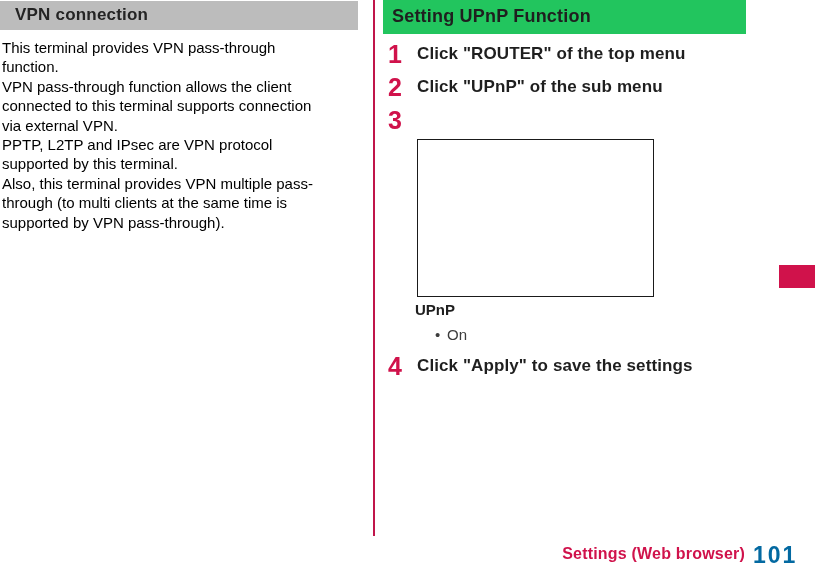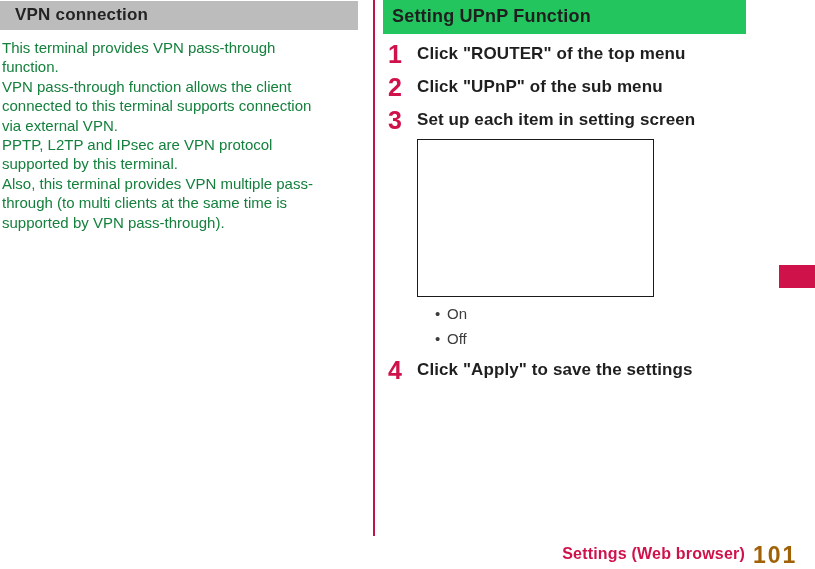--- a/index.html
+++ b/index.html
@@ -20,21 +20,21 @@
     background:#bcbcbc;
     color:#242424;
     font-size:17px; font-weight:bold;
     padding:4px 10px 5px 15px;
     letter-spacing:0.2px;
   }
   .body-text {
     white-space:pre-line;
     font-size:15px; line-height:19.4px;
     margin:8px 4px 0 2px;
-    color:#15803d;
+    color:#000000;
   }
 
   
   .divider { position:absolute; left:373px; top:0; width:2px; height:536px; background:#c0154a; }
   .tab-marker { position:absolute; left:779px; top:265px; width:36px; height:23px; background:#d0124b; }
 
   
   .col-right { position:absolute; left:383px; top:0; width:363px; }
   .bar-pink {
     background:#22c55e;
@@ -82,21 +82,21 @@
     position:absolute; top:545px; right:70px;
     color:#d0124b;
     font-size:16px; font-weight:bold;
     text-decoration:none;
     border-bottom:2.5px solid #d0124b;
     padding-bottom:10px;
     letter-spacing:0.2px;
   }
   .page-num {
     position:absolute; top:542px; left:753px;
-    color:#a16207;
+    color:#0369a1;
     font-size:23px; font-weight:bold;
     letter-spacing:2px;
   }
 </style>
 </head>
 <body>
 
 <div class="page">
 
   <section class="col-left">
@@ -121,29 +121,28 @@
     <div class="step step-first">
       <span class="step-num">1</span>
       <span class="step-text">Click "ROUTER" of the top menu</span>
     </div>
     <div class="step">
       <span class="step-num">2</span>
       <span class="step-text">Click "UPnP" of the sub menu</span>
     </div>
     <div class="step">
       <span class="step-num">3</span>
-      <span class="step-text">Set up each item in setting screen</span>
     </div>
 
     <div class="shot-box"></div>
 
     <div class="setting">
+      <div class="setting-label">UPnP</div>
       <ul class="options">
         <li>On</li>
-        <li>Off</li>
       </ul>
     </div>
 
     <div class="step step-last">
       <span class="step-num">4</span>
       <span class="step-text">Click "Apply" to save the settings</span>
     </div>
   </section>
 
   <div class="tab-marker"></div>

